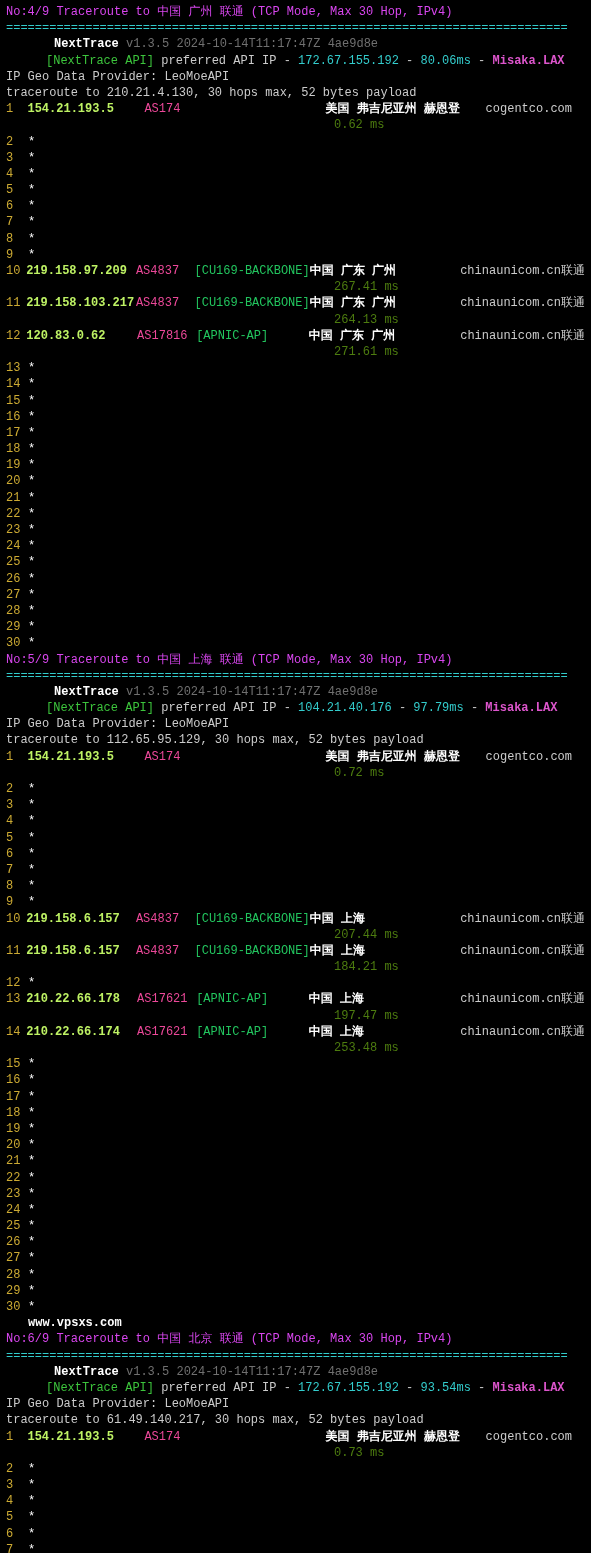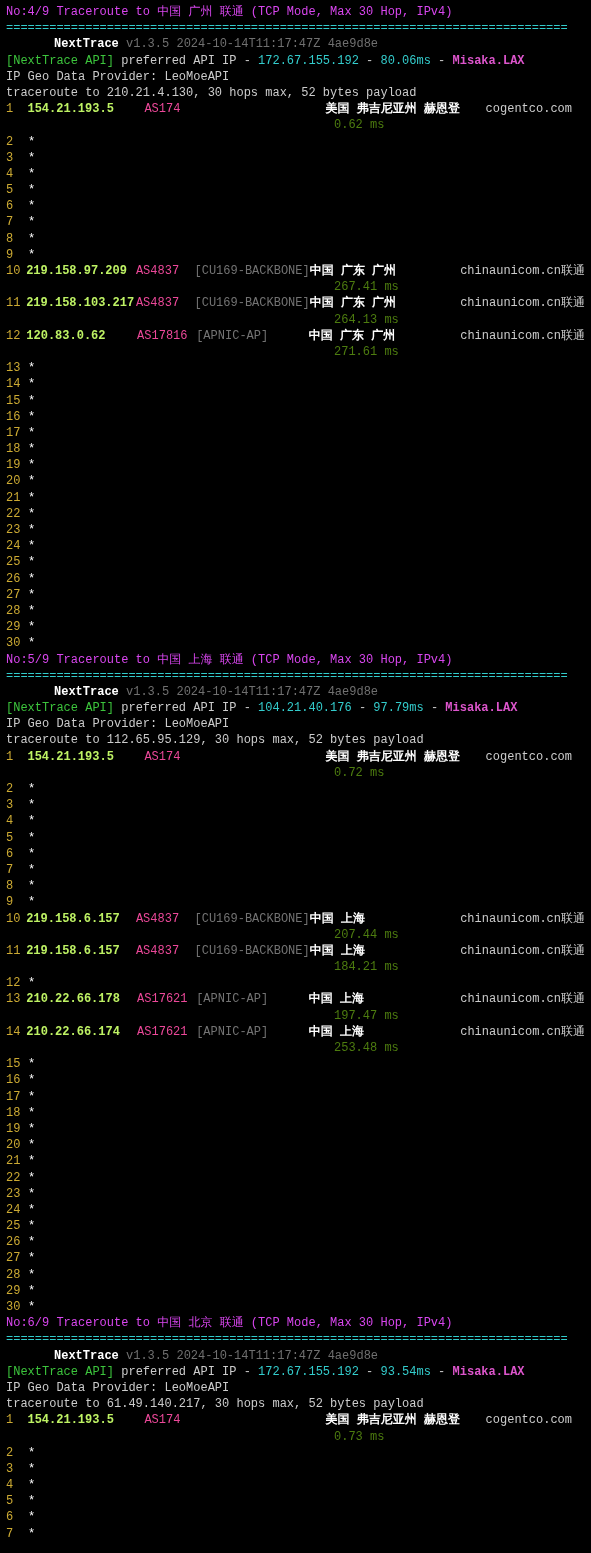--- a/index.html
+++ b/index.html
@@ -11,31 +11,31 @@
     margin: 0;
     padding: 4px 6px;
     width: 591px;
     box-sizing: border-box;
     white-space: nowrap;
   }
   .row { display: flex; }
   .hop { color: #ccaa33; width: 22px; display: inline-block; }
   .ip  { color: #bef264; width: 120px; display: inline-block; font-weight: bold; }
   .asn { color: #ec4899; width: 64px; display: inline-block; }
-  .net { color: #737373; width: 122px; display: inline-block; }
+  .net { color: #22c55e; width: 122px; display: inline-block; }
   .loc { color: #fff; width: 112px; display: inline-block; font-weight: bold; }
   .dom { color: #ccc; width: 102px; display: inline-block; margin-left: 48px; }
   .isp { color: #ccc; display: inline-block; }
   .ms  { color: #4d7c0f; }
   .star { color: #fff; display: inline-block; }
   .title { color: #d946ef; }
   .divider { color: #33cccc; overflow: hidden; }
   .nt { color: #fff; font-weight: bold; padding-left: 48px; }
   .grey { color: #707070; }
-  .tag { color: #3cc43c; }
+  .tag { color: #3cc43c; margin-left: 40px; }
   .api-ip { color: #33cccc; }
   .info { color: #ccc; }
   .pink { color: #dd55cc; font-weight: bold; }
   .rt-line { margin-left: 328px; }
   .watermark { color: #fff; font-size: 12px; font-weight: bold; margin-left:22px;}
 </style>
 </head>
 <body>
 
 <div id="root">
@@ -338,20 +338,21 @@
       <span class="star">*</span>
     </div>
     <div class="row">
       <span class="hop">29</span>
       <span class="star">*</span>
     </div>
     <div class="row">
       <span class="hop">30</span>
       <span class="star">*</span>
     </div>
+    <div class="watermark">www.vpsxs.com</div>
     <div class="title">No:6/9 Traceroute to 中国 北京 联通 (TCP Mode, Max 30 Hop, IPv4)</div>
     <div class="divider">==============================================================================</div>
     <div><span class="nt">NextTrace</span> <span class="grey">v1.3.5 2024-10-14T11:17:47Z 4ae9d8e</span></div>
     <div><span class="tag">[NextTrace API]</span><span class="info"> preferred API IP - </span><span class="api-ip">172.67.155.192</span><span class="info"> - </span><span class="api-ip">93.54ms</span><span class="info"> - </span><span class="pink">Misaka.LAX</span></div>
     <div class="info">IP Geo Data Provider: LeoMoeAPI</div>
     <div class="info">traceroute to 61.49.140.217, 30 hops max, 52 bytes payload</div>
     <div class="row">
       <span class="hop">1</span>
       <span class="ip">154.21.193.5</span>
       <span class="asn">AS174</span>

